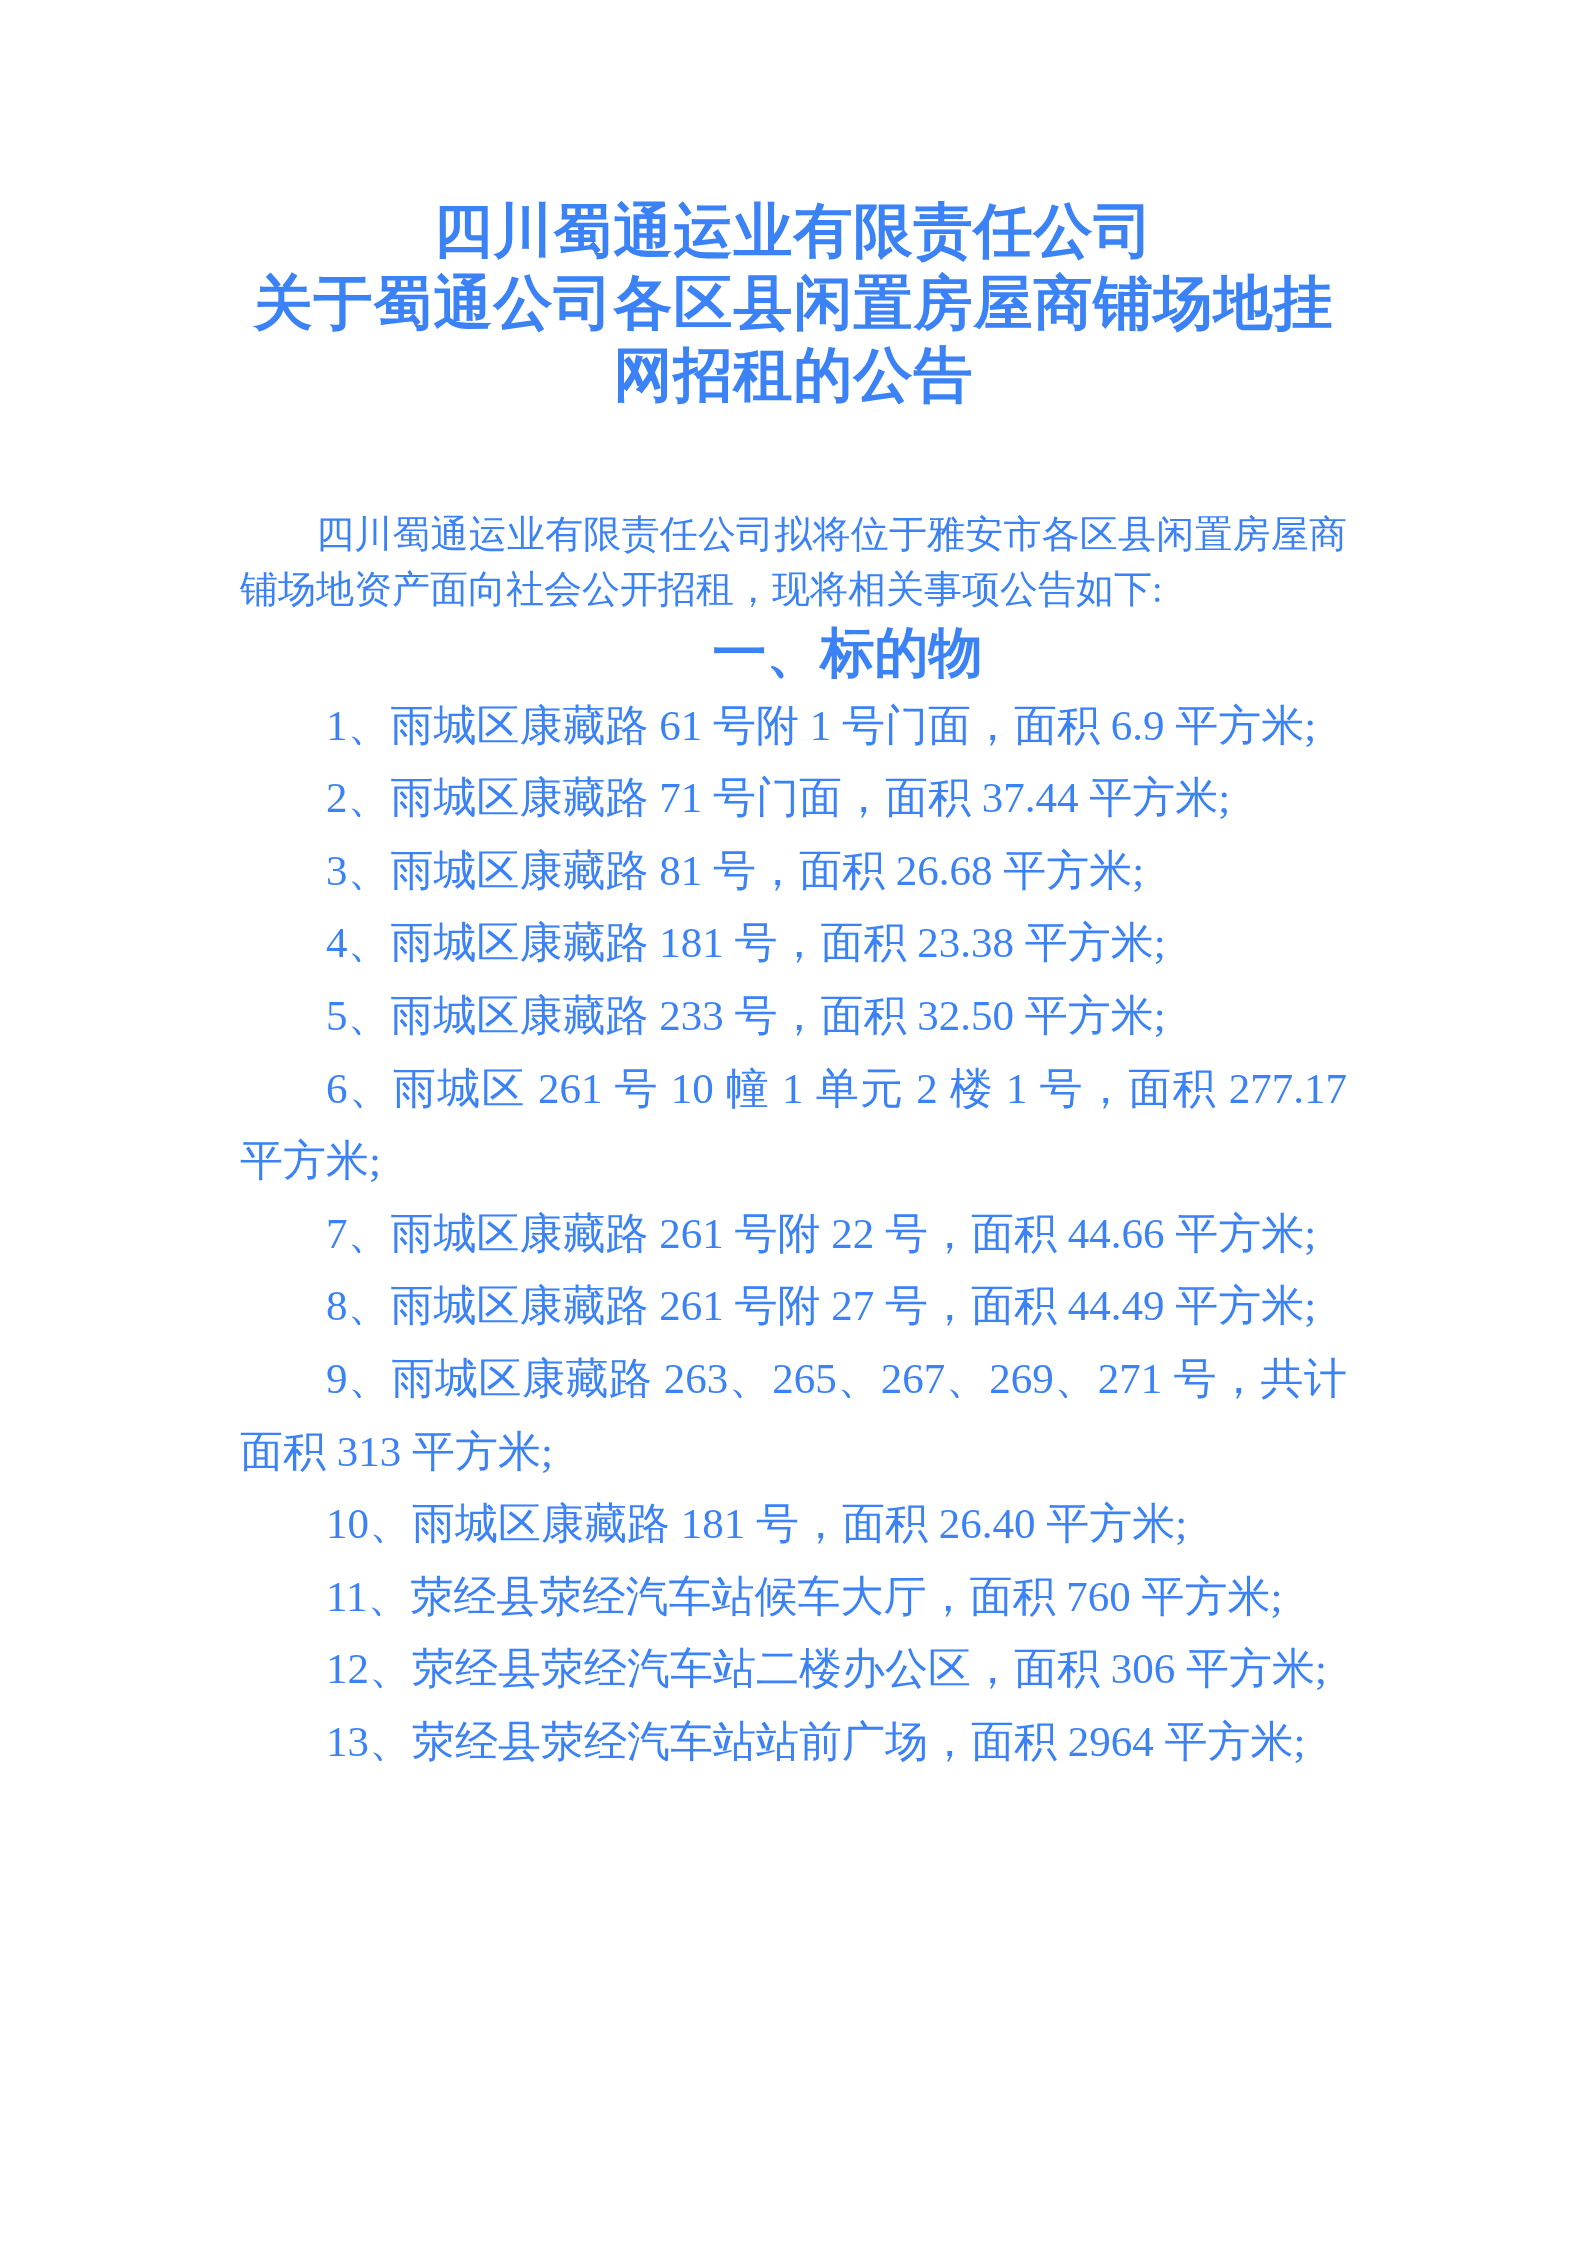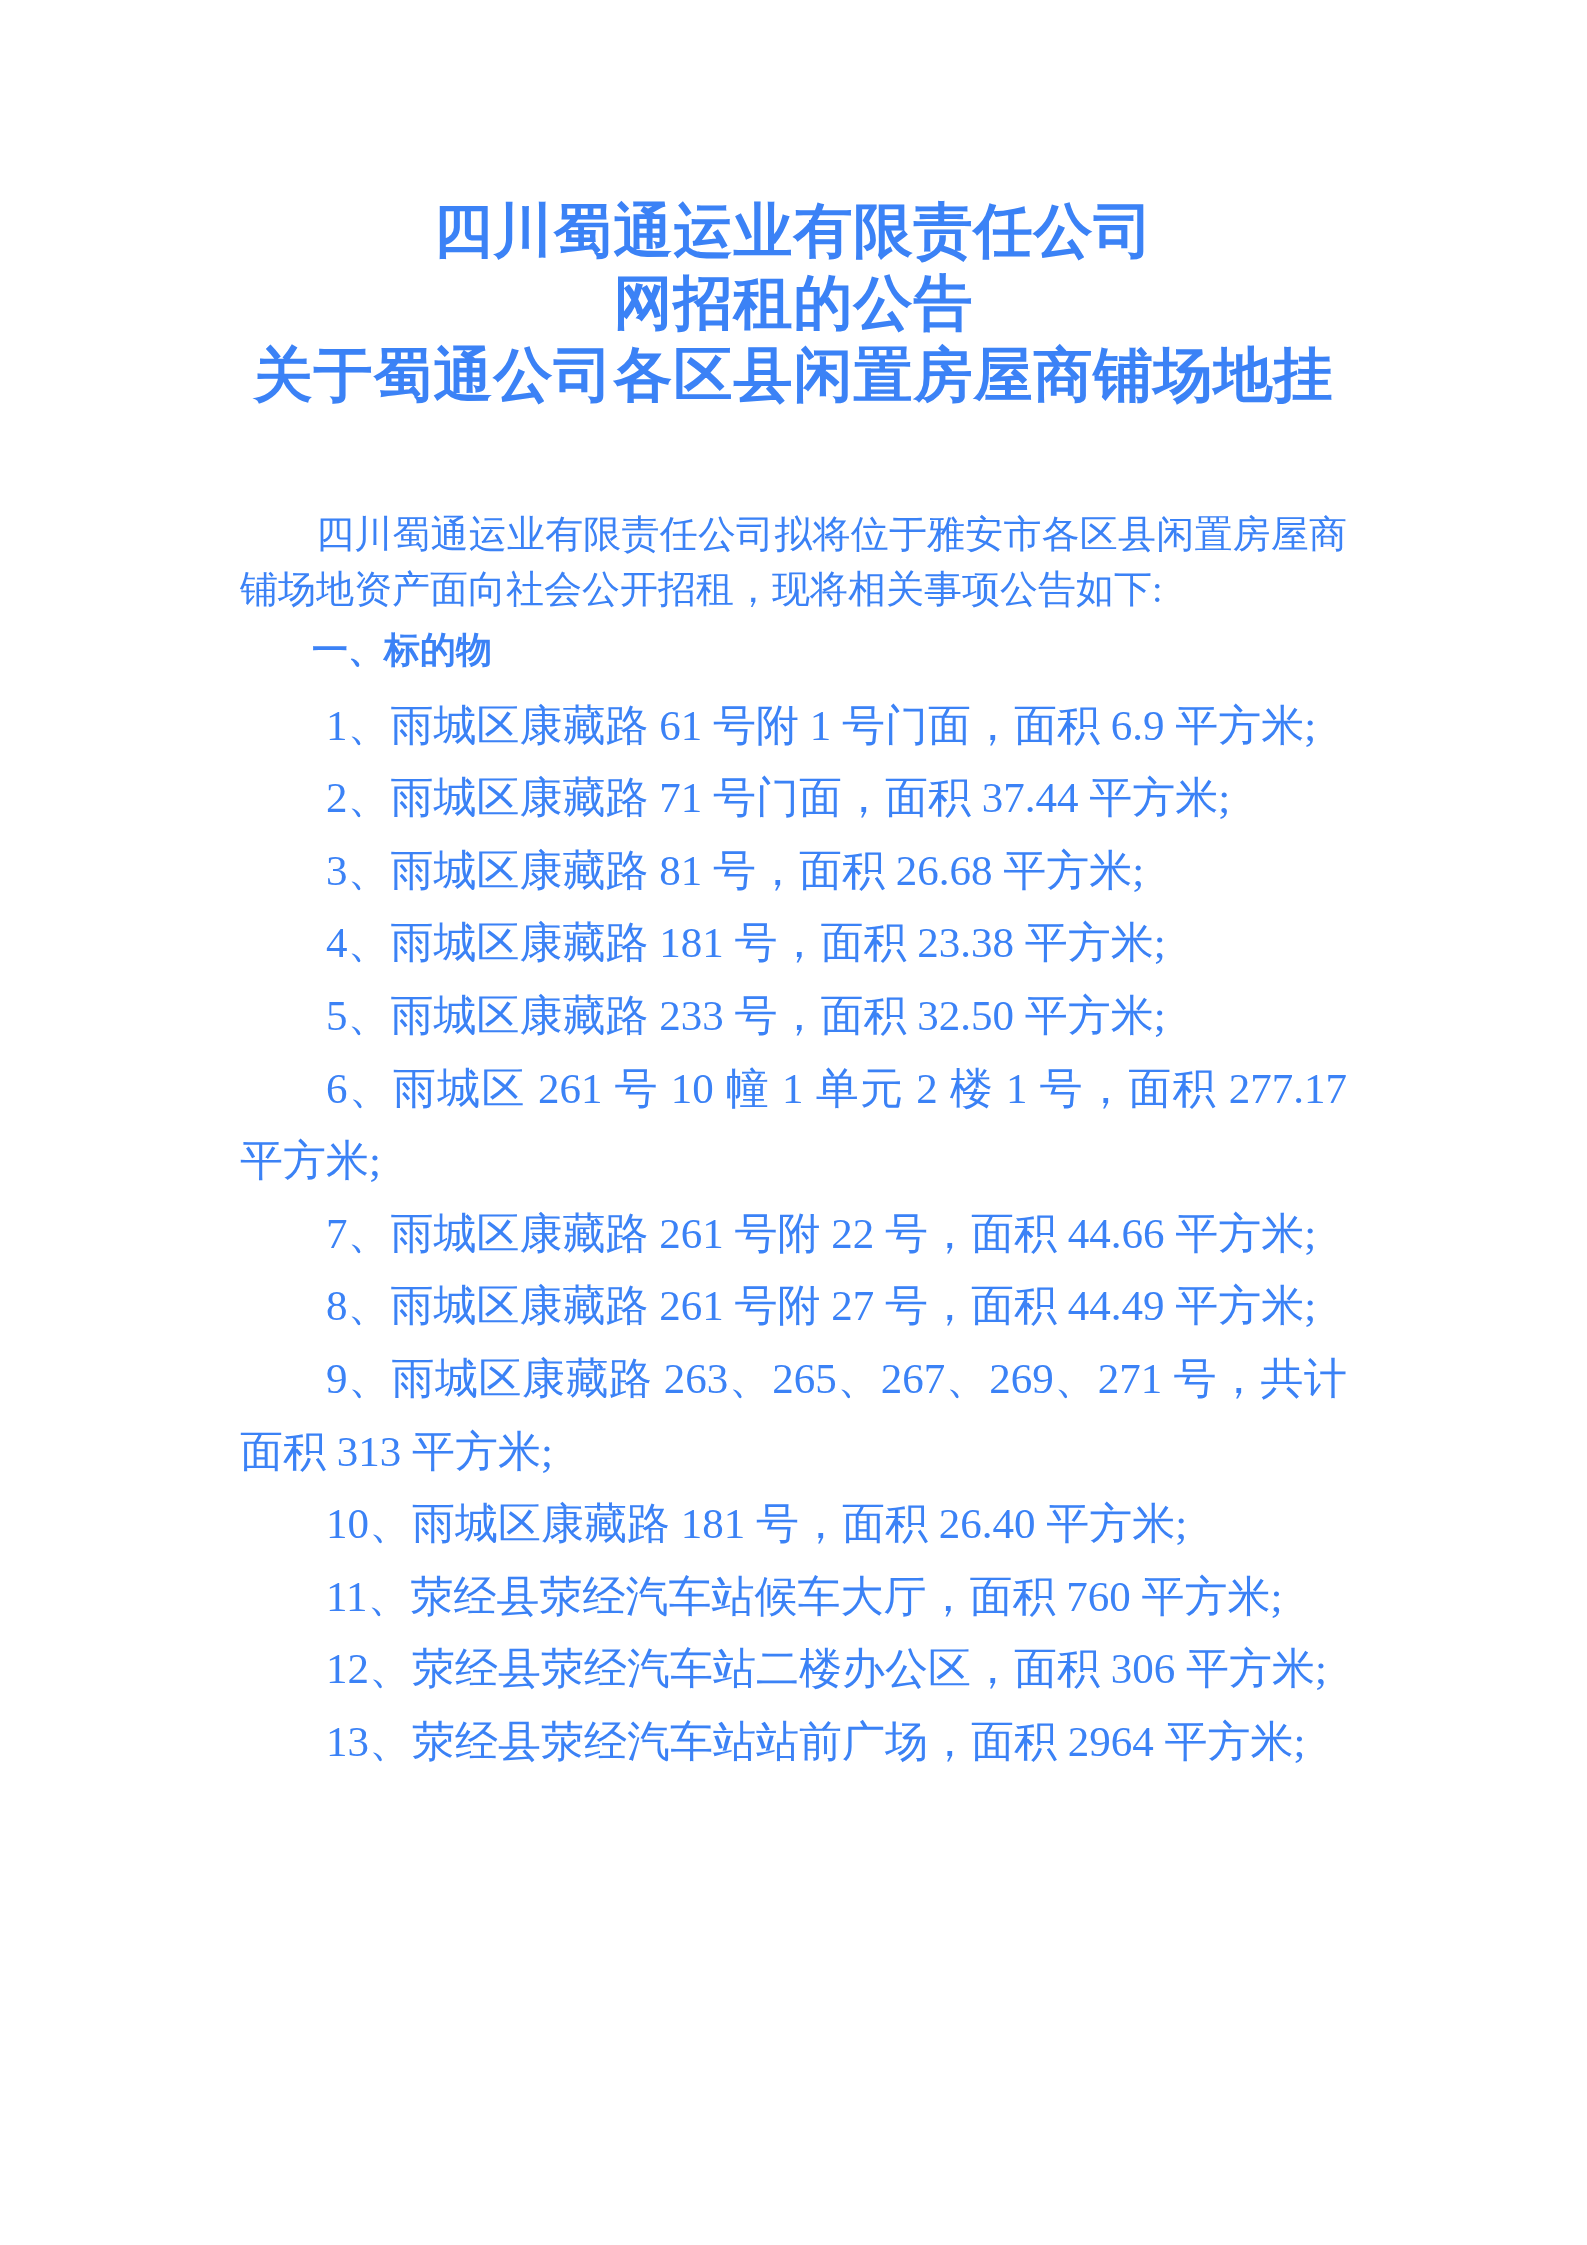--- a/index.html
+++ b/index.html
@@ -26,43 +26,44 @@
     letter-spacing: 1px;
   }
   .intro {
     margin-top: 96px;
     font-size: 38px;
     line-height: 55px;
     text-align: justify;
     text-indent: 2em;
   }
   .section-heading {
-    font-family: Liberation Mono, monospace;
+    font-family: Liberation Serif, serif;
     font-weight: 700;
-    font-size: 36px;
+    font-size: 54px;
     line-height: 72.6px;
     text-indent: 2em;
+    text-align: center;
   }
   .item {
     font-size: 43px;
     line-height: 72.6px;
     text-align: justify;
     text-indent: 2em;
   }
 </style>
 </head>
 <body>
 
 <div class="page">
   <div class="content">
 
     <div class="doc-title">
       <div>四川蜀通运业有限责任公司</div>
+      <div>关于蜀通公司各区县闲置房屋商铺场地挂</div>
       <div>网招租的公告</div>
-      <div>关于蜀通公司各区县闲置房屋商铺场地挂</div>
     </div>
 
     <p class="intro">四川蜀通运业有限责任公司拟将位于雅安市各区县闲置房屋商铺场地资产面向社会公开招租，现将相关事项公告如下:</p>
 
     <h2 class="section-heading">一、标的物</h2>
 
     <div>
       <p class="item">1、雨城区康藏路 61 号附 1 号门面，面积 6.9 平方米;</p>
       <p class="item">2、雨城区康藏路 71 号门面，面积 37.44 平方米;</p>
       <p class="item">3、雨城区康藏路 81 号，面积 26.68 平方米;</p>

